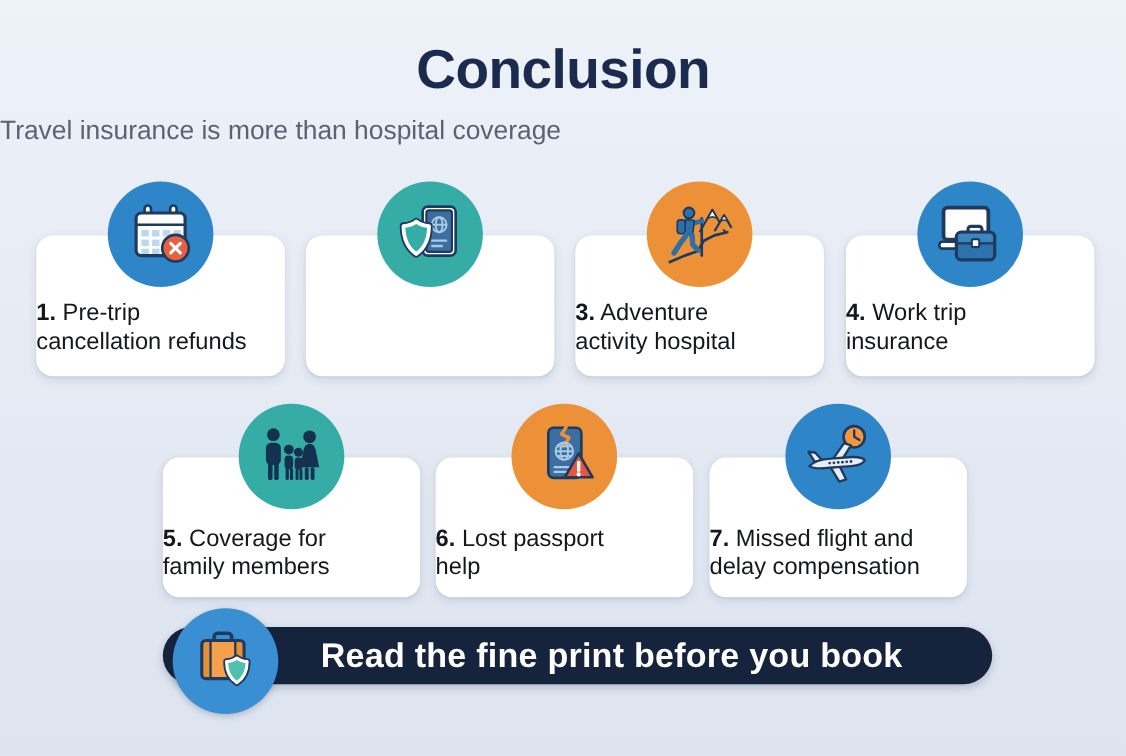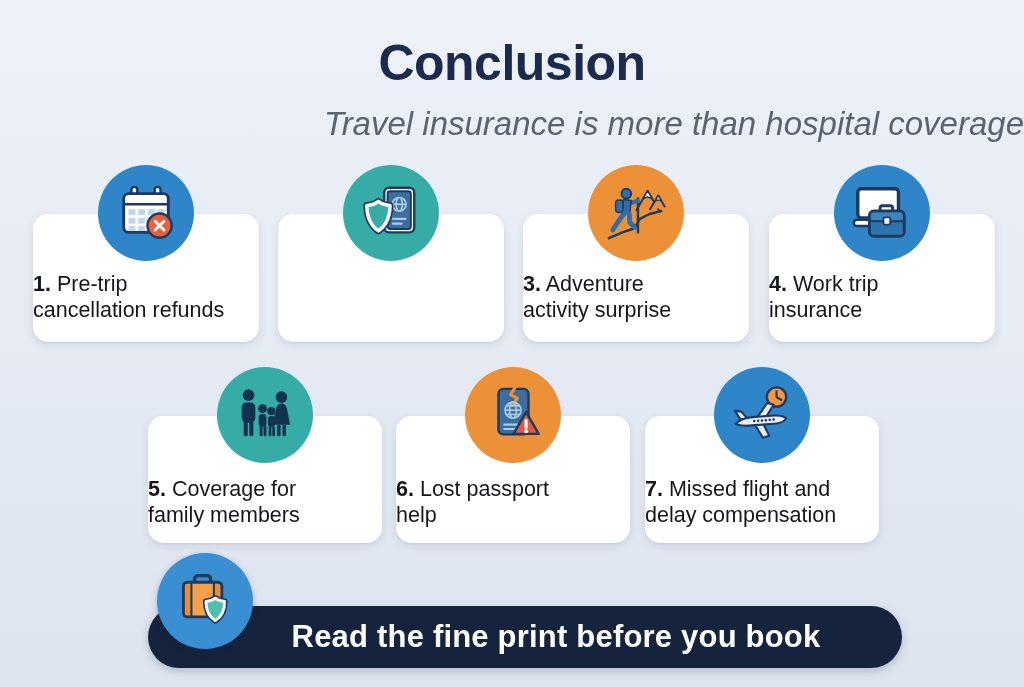--- a/index.html
+++ b/index.html
@@ -6,22 +6,22 @@
   .stage{
     position:relative;width:1024px;height:687px;overflow:hidden;
     background:linear-gradient(180deg,#eef2f9 0%,#e6ebf4 45%,#dde4ef 100%);
     font-family:"Liberation Sans",sans-serif;
   }
   .title{
     position:absolute;top:34px;left:0;width:100%;text-align:center;
     font-size:50px;font-weight:800;color:#1b2b4d;letter-spacing:-0.5px;
   }
   .subtitle{
-    position:absolute;top:105px;left:0;width:100%;text-align:right;
-    font-size:33px;font-weight:400;color:#5b6370;font-style:italic;
+    position:absolute;top:105px;left:0;width:100%;text-align:left;
+    font-size:24px;font-weight:400;color:#5b6370;
   }
   .card{
     position:absolute;background:#ffffff;border-radius:15px;
     box-shadow:0 3px 9px rgba(30,50,90,.10),0 1px 2px rgba(30,50,90,.07);
   }
   .r1{top:214px;width:226px;height:128px;}
   .r2{top:416px;width:234px;height:127px;}
   #card1{left:33px}#card2{left:278px}#card3{left:523px}#card4{left:769px}
   #card5{left:148px}#card6{left:396px}#card7{left:645px}
   .badge-circle{
@@ -30,27 +30,26 @@
     display:flex;align-items:center;justify-content:center;
   }
   .c-blue{background:#2e86c9}.c-teal{background:#36aca7}.c-orange{background:#ec9138}
   .card-text{
     position:absolute;left:0;right:0;top:57px;text-align:left;
     font-size:21.5px;line-height:26px;color:#15171c;font-weight:500;
   }
   .r2 .card-text{top:60px;}
   .card-text b{font-weight:800;}
   .banner-pill{
-    position:absolute;left:148px;top:570px;width:754px;height:62px;
+    position:absolute;left:148px;top:570px;width:754px;height:52px;
     background:#15233d;border-radius:34px;box-sizing:border-box;
     display:flex;align-items:center;justify-content:center;
     padding-left:100px;padding-right:38px;
     color:#ffffff;font-size:31px;font-weight:800;letter-spacing:.2px;
     box-shadow:0 3px 8px rgba(20,35,70,.22);
-    margin-top:36px;
   }
   .banner-icon-circle{
     position:absolute;left:157px;top:553px;width:96px;height:96px;border-radius:50%;
     background:#3a8fd2;display:flex;align-items:center;justify-content:center;
     box-shadow:0 2px 6px rgba(20,40,80,.25);z-index:2;
   }
   .footer-text{
     position:absolute;top:642px;left:0;width:100%;text-align:center;
     font-size:24.5px;font-weight:500;color:#14171d;
   }
@@ -121,21 +120,21 @@
         <circle cx="22" cy="12" r="5" fill="#2f6fa7" stroke="#1e3a5f" stroke-width="2"></circle>
         <path d="M25 22 L34 19.5" stroke="#2f6fa7" stroke-width="4.5" stroke-linecap="round"></path>
         <path d="M19 18 L27 19 L25.5 33 L17.5 31.5 Z" fill="#2f6fa7" stroke="#1e3a5f" stroke-width="1.5" stroke-linejoin="round"></path>
         <rect x="11" y="18.5" width="7.5" height="13" rx="3" fill="#2f6fa7" stroke="#1e3a5f" stroke-width="1.5"></rect>
         <path d="M20 32 L13.5 41 L8 49.5" fill="none" stroke="#2f6fa7" stroke-width="5" stroke-linecap="round" stroke-linejoin="round"></path>
         <path d="M25 33 L25.5 41.5 L30.5 47" fill="none" stroke="#2f6fa7" stroke-width="5" stroke-linecap="round" stroke-linejoin="round"></path>
       </svg>
     </div>
     <div class="card-text">
       <span><b>3.</b> <span>Adventure</span></span><br>
-      <span>activity surprise</span>
+      <span>activity hospital</span>
     </div>
   </div>
 
   <div class="card r1" id="card4">
     <div class="badge-circle c-blue">
       <svg width="62" height="62" viewBox="0 0 64 64">
         <rect x="7" y="7" width="42" height="30" rx="3.5" fill="#fff" stroke="#1e3a5f" stroke-width="3.5"></rect>
         <rect x="3" y="39" width="33" height="6.5" rx="3" fill="#fff" stroke="#1e3a5f" stroke-width="2.5"></rect>
         <rect x="30" y="24.5" width="13" height="10" rx="2.5" fill="none" stroke="#1e3a5f" stroke-width="3"></rect>
         <rect x="19" y="30" width="36" height="26" rx="4.5" fill="#2d74ae" stroke="#1e3a5f" stroke-width="3"></rect>

